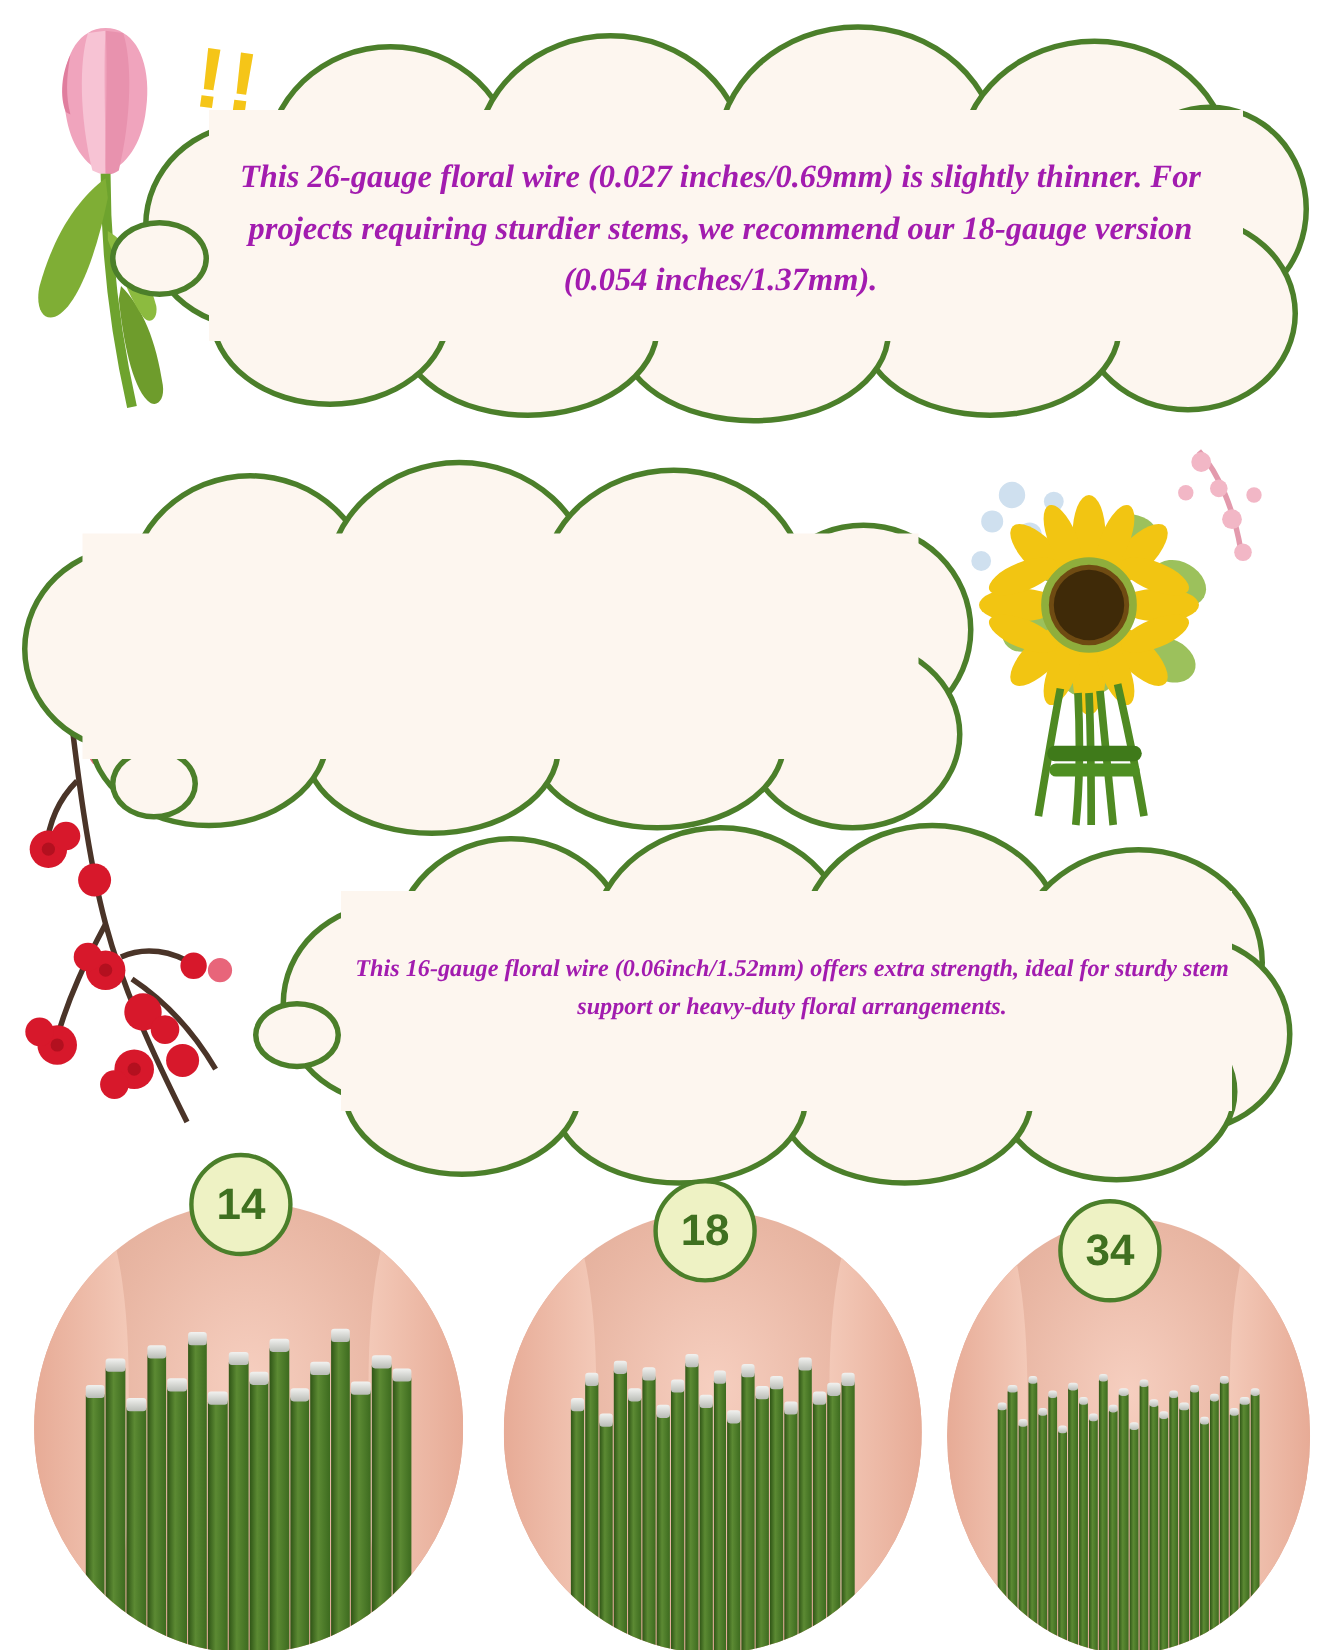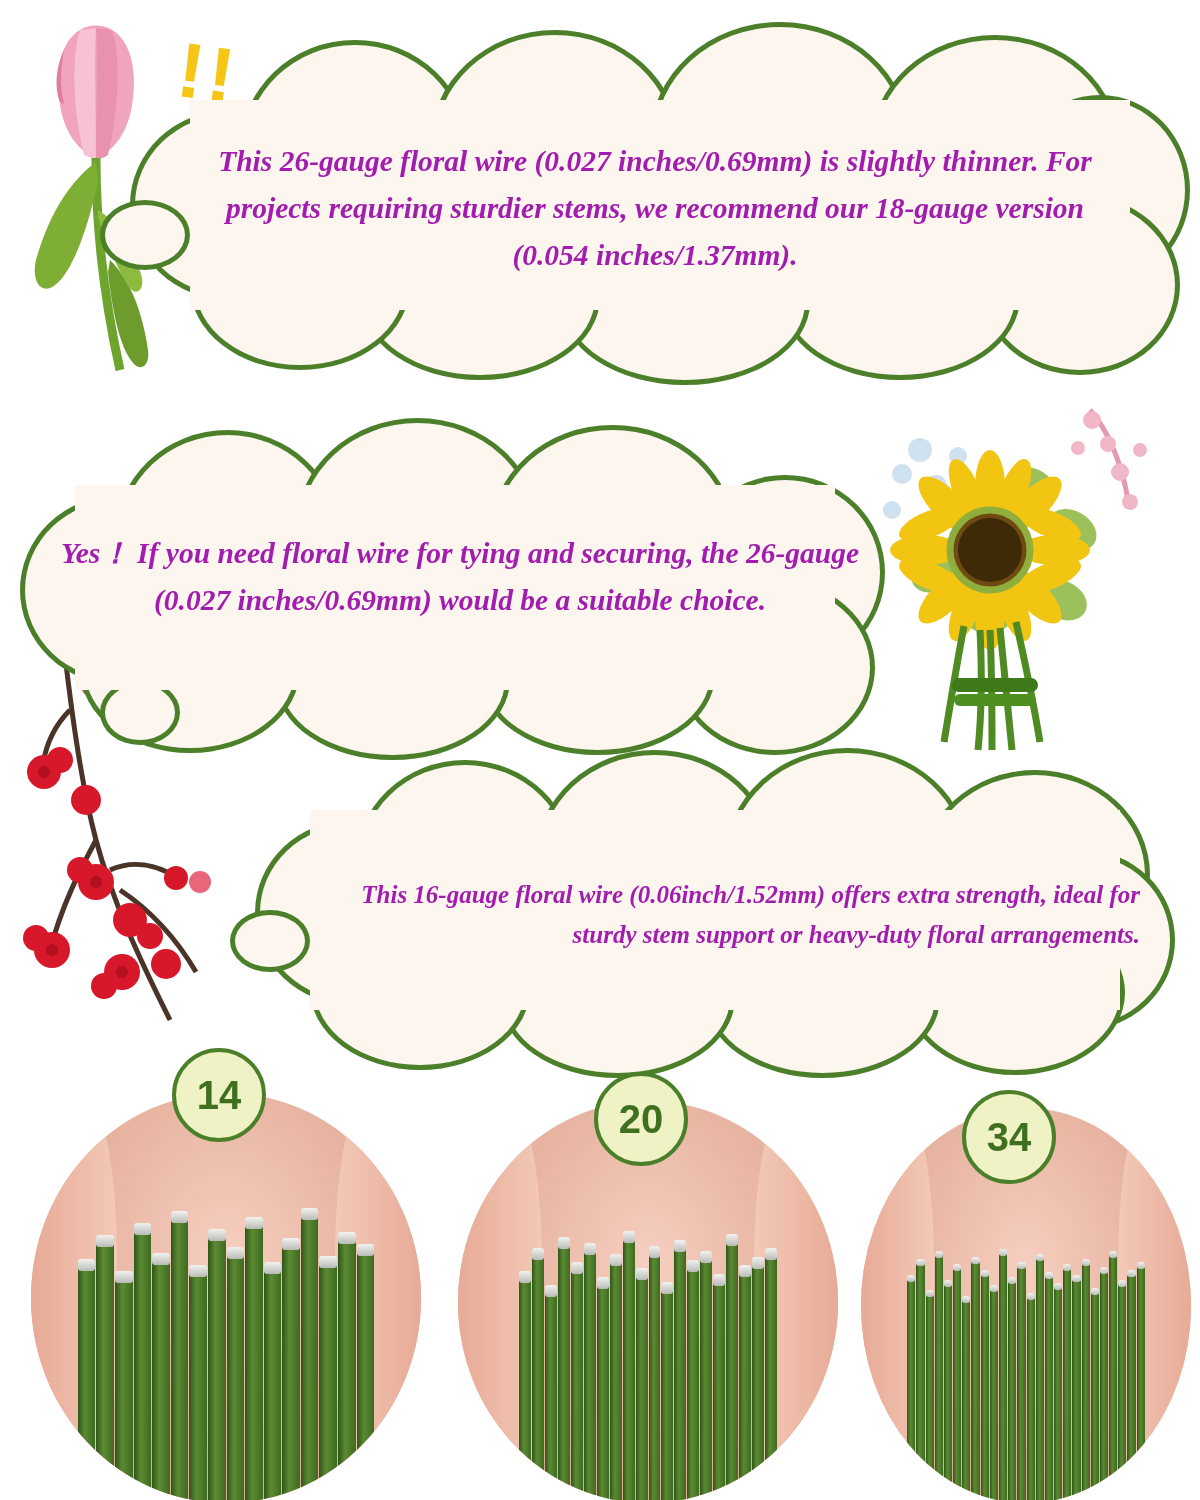--- a/index.html
+++ b/index.html
@@ -52,23 +52,22 @@
   
   #bubble2 { left: 20px; top: 430px; width: 880px; height: 320px; }
   #bubble2 .txt {
     left: 40px; top: 60px; width: 800px;
     font-size: 29.5px;
   }
 
   
   #bubble3 { left: 255px; top: 760px; width: 925px; height: 310px; }
   #bubble3 .txt {
-    left: 45px; top: 75px; width: 840px;
-    font-size: 25px;
-    text-align: right;
+    left: 45px; top: 62px; width: 840px;
+    font-size: 22px;
   }
 
   
   .product {
     position: absolute;
     border-radius: 50%;
     overflow: hidden;
     border: 3px solid #ffffff;
   }
   .badge {
@@ -286,21 +285,20 @@
   <div class="lobe" style="left:95px;  top:0px;   width:225px; height:215px;"></div>
   <div class="lobe" style="left:275px; top:-12px; width:245px; height:225px;"></div>
   <div class="lobe" style="left:470px; top:-5px;  width:245px; height:220px;"></div>
   <div class="lobe" style="left:665px; top:45px;  width:200px; height:195px;"></div>
   <div class="lobe" style="left:655px; top:150px; width:200px; height:175px;"></div>
   <div class="lobe" style="left:460px; top:165px; width:235px; height:160px;"></div>
   <div class="lobe" style="left:255px; top:170px; width:235px; height:160px;"></div>
   <div class="lobe" style="left:60px;  top:155px; width:220px; height:168px;"></div>
   <div class="lobe" style="left:80px;  top:250px; width:80px; height:65px;"></div>
   <div class="core" style="left:55px; top:55px; width:760px; height:205px;"></div>
-  <div class="txt">Yes！ If you need floral wire for tying and securing, the 26-gauge (0.027 inches/0.69mm) would be a suitable choice.</div>
 </div>
 
 <div class="cloud" id="bubble3">
   <div class="lobe" style="left:0px;   top:60px;  width:195px; height:185px;"></div>
   <div class="lobe" style="left:100px; top:0px;   width:220px; height:210px;"></div>
   <div class="lobe" style="left:280px; top:-10px; width:240px; height:220px;"></div>
   <div class="lobe" style="left:470px; top:-12px; width:245px; height:222px;"></div>
   <div class="lobe" style="left:665px; top:10px;  width:230px; height:210px;"></div>
   <div class="lobe" style="left:735px; top:90px;  width:185px; height:180px;"></div>
   <div class="lobe" style="left:650px; top:150px; width:220px; height:165px;"></div>
@@ -362,21 +360,21 @@
       <div class="wire" style="height:87%"></div>
         <div class="wire" style="height:79%"></div>
       <div class="wire" style="height:93%"></div>
         <div class="wire" style="height:82%"></div>
       <div class="wire" style="height:85%"></div>
         <div class="wire" style="height:88%"></div>
     </div>
   </div>
 </div>
 <div class="badge" style="left:594px; top:1072px;">
-  <span>20</span>
+  <span>18</span>
 </div>
 
 <div class="product" style="left:858px; top:1105px; width:330px; height:395px;">
   <div class="wire-scene">
     <div class="thumb-left"></div>
     <div class="thumb-right"></div>
     <div class="bundle" style="left:14%; right:14%; top:34%">
       <div class="wire thin" style="height:86%"></div>
         <div class="wire thin" style="height:92%"></div>
       <div class="wire thin" style="height:80%"></div>

